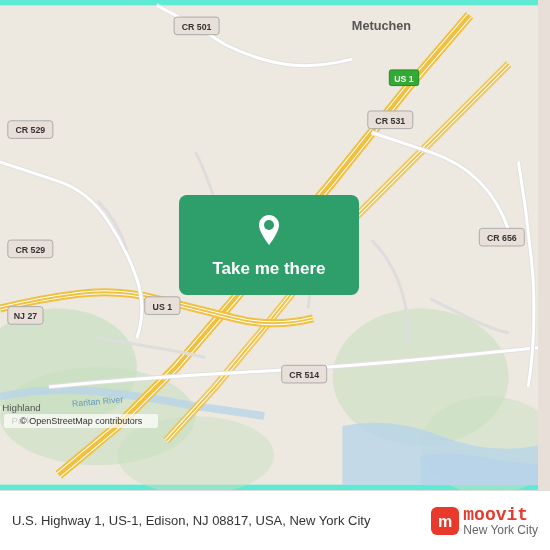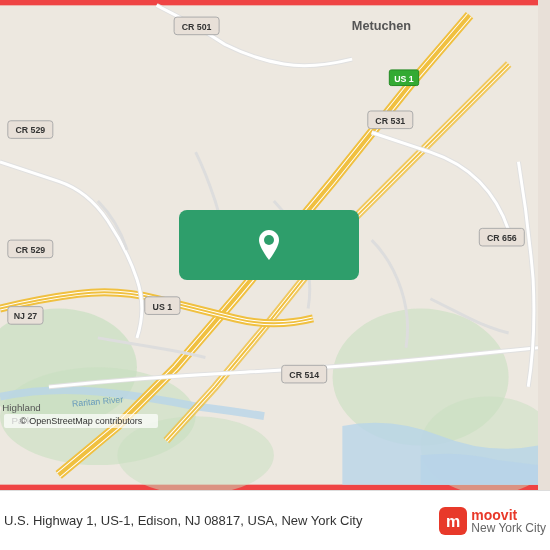--- a/index.html
+++ b/index.html
@@ -9,60 +9,61 @@
       overflow: hidden;
       font-family: Arial, sans-serif;
       background: #e8e0d8;
     }
 
     .map-container {
       position: relative;
       width: 538px;
       height: 490px;
       overflow: hidden;
-      background: #ef4444;
+      background: #5eead4;
     }
 
     
     .map-bg {
       position: absolute;
       top: 0; left: 0;
       width: 100%; height: 100%;
     }
 
     
     .bottom-bar {
       position: absolute;
       bottom: 0;
       width: 550px;
       height: 60px;
       background: #fff;
       display: flex;
       align-items: center;
       justify-content: space-between;
-      padding: 0 4px;
+      padding: 0 12px;
       border-top: 1px solid #ddd;
     }
 
     .bottom-address {
       font-size: 13px;
       color: #333;
       flex: 1;
     }
 
     .moovit-logo {
       display: flex;
       align-items: center;
       gap: 4px;
     }
 
     .moovit-logo-text {
-      font-size: 14px;
+      font-size: 18px;
       font-weight: bold;
       color: #e8392a;
+      font-family: Liberation Mono, monospace;
     }
 
     .moovit-city {
       font-size: 12px;
       color: #666;
       display: block;
       margin-top: -2px;
     }
 
     
@@ -197,20 +198,21 @@
     <rect x="398" y="66" width="30" height="16" rx="2" fill="#3a3" stroke="#282" stroke-width="1"></rect>
     <text x="413" y="78" text-anchor="middle" font-size="9" font-family="Arial" font-weight="bold" fill="#fff">US 1</text>
   </svg>
 
   <button class="take-me-there-btn">
 
     <svg class="pin-icon" viewBox="0 0 36 36" fill="none" xmlns="http://www.w3.org/2000/svg">
       <path d="M18 2C12.48 2 8 6.48 8 12C8 19.5 18 32 18 32C18 32 28 19.5 28 12C28 6.48 23.52 2 18 2Z" fill="white"></path>
       <circle cx="18" cy="12" r="5" fill="#2e9e6b"></circle>
     </svg>
+    <span class="take-me-there-label">Take me there</span>
   </button>
 
   <div class="osm-attribution">
     <span>© OpenStreetMap contributors</span>
   </div>
 </div>
 
 <div class="bottom-bar">
   <div class="bottom-address">U.S. Highway 1, US-1, Edison, NJ 08817, USA, New York City</div>
   <div class="moovit-logo">

